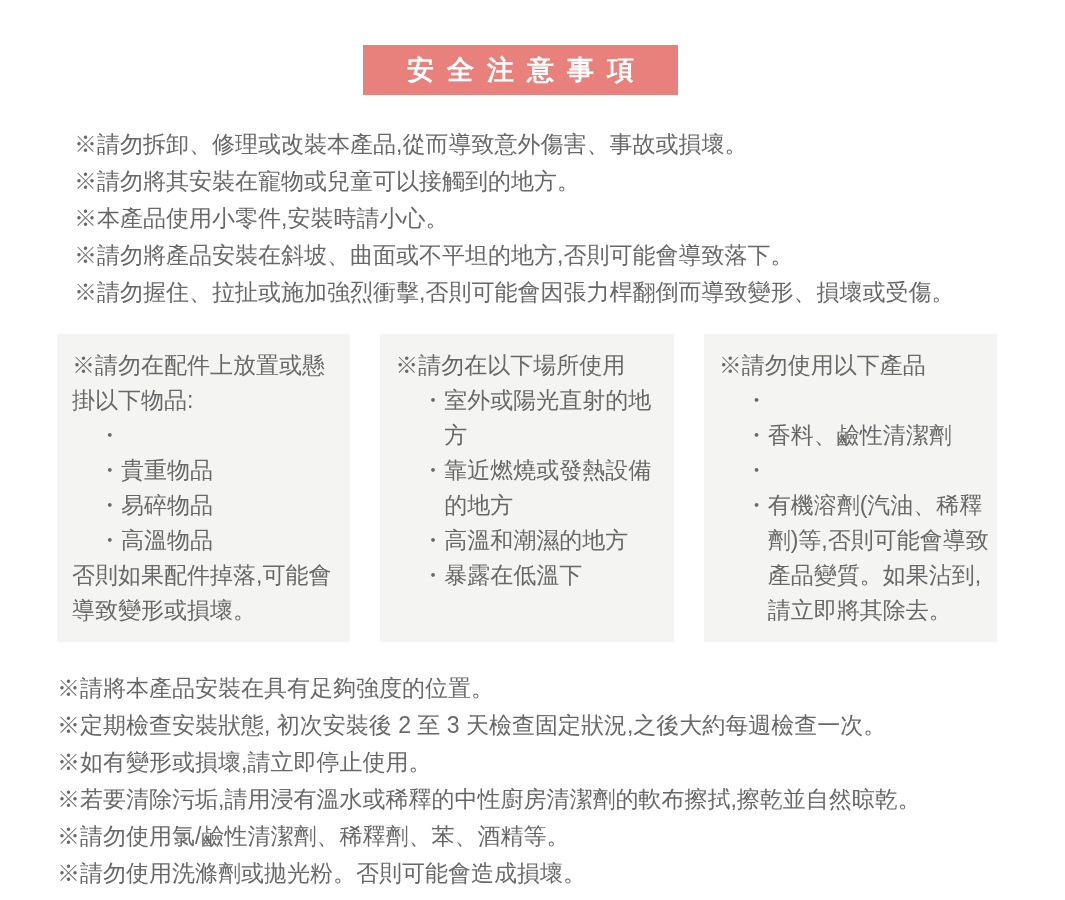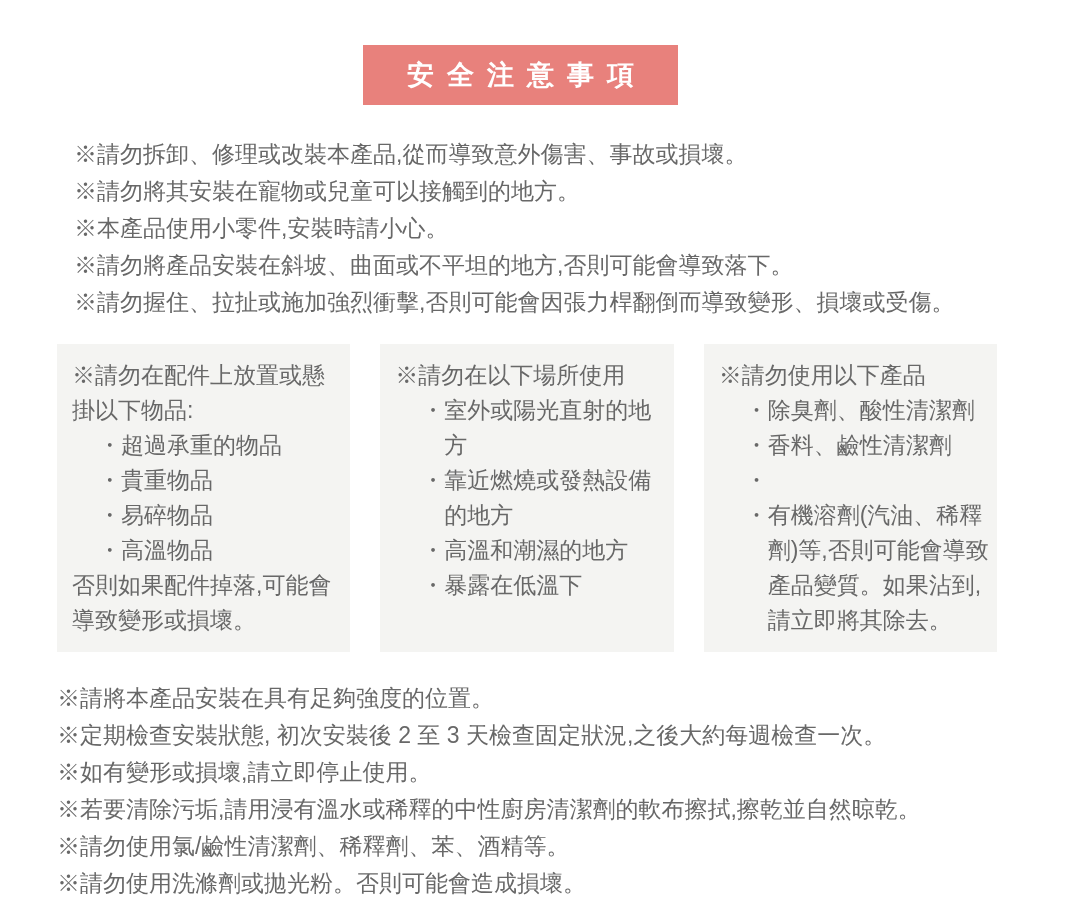--- a/index.html
+++ b/index.html
@@ -12,21 +12,21 @@
     height: 900px;
     font-family: "Liberation Sans", sans-serif;
     color: #686868;
     overflow: hidden;
   }
   .page { width: 1065px; height: 900px; }
 
   .banner {
     margin: 45px 0 0 363px;
     width: 315px;
-    height: 60px;
+    height: 50px;
     background: #e8817c;
     display: flex;
     align-items: center;
     justify-content: center;
     box-sizing: border-box;
   }
   .banner-title {
     color: #ffffff;
     font-size: 27px;
     font-weight: bold;
@@ -79,21 +79,20 @@
     <p>※請勿將產品安裝在斜坡、曲面或不平坦的地方,否則可能會導致落下。</p>
     <p>※請勿握住、拉扯或施加強烈衝擊,否則可能會因張力桿翻倒而導致變形、損壞或受傷。</p>
   </div>
 
   <div class="boxes">
 
     <div class="caution-box">
       <p class="box-heading">※請勿在配件上放置或懸掛以下物品:</p>
       <div class="bullet-item">
         <span class="bullet-glyph">・</span>
-        <span class="bullet-text">超過承重的物品</span>
       </div>
       <div class="bullet-item">
         <span class="bullet-glyph">・</span>
         <span class="bullet-text">貴重物品</span>
       </div>
       <div class="bullet-item">
         <span class="bullet-glyph">・</span>
         <span class="bullet-text">易碎物品</span>
       </div>
       <div class="bullet-item">
@@ -120,21 +119,20 @@
       <div class="bullet-item">
         <span class="bullet-glyph">・</span>
         <span class="bullet-text">暴露在低溫下</span>
       </div>
     </div>
 
     <div class="caution-box">
       <p class="box-heading">※請勿使用以下產品</p>
       <div class="bullet-item">
         <span class="bullet-glyph">・</span>
-        <span class="bullet-text">除臭劑、酸性清潔劑</span>
       </div>
       <div class="bullet-item">
         <span class="bullet-glyph">・</span>
         <span class="bullet-text">香料、鹼性清潔劑</span>
       </div>
       <div class="bullet-item">
         <span class="bullet-glyph">・</span>
       </div>
       <div class="bullet-item">
         <span class="bullet-glyph">・</span>

